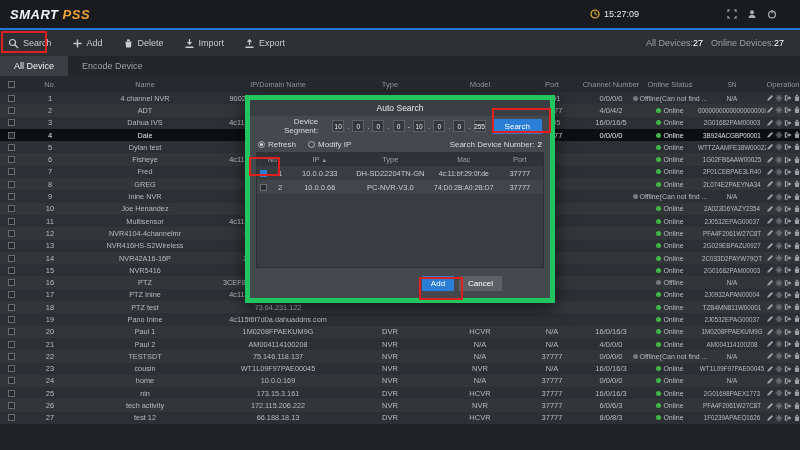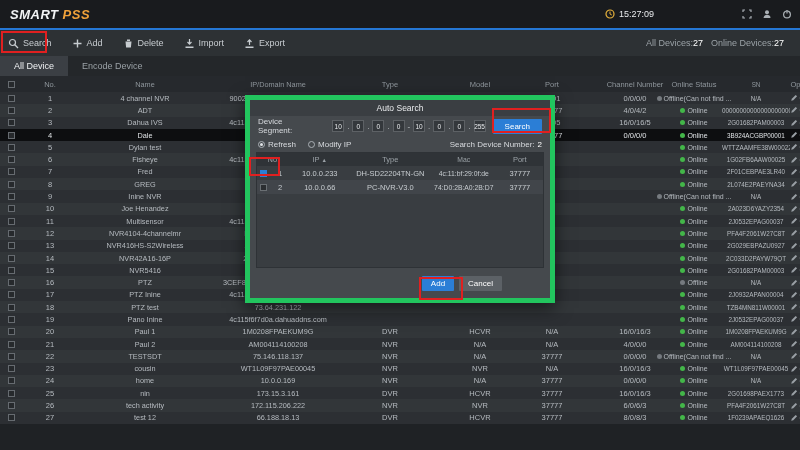--- a/index.html
+++ b/index.html
@@ -7,21 +7,21 @@
        font-family:"Liberation Sans",sans-serif;-webkit-font-smoothing:antialiased;}
   
   .titlebar{position:absolute;top:0;left:0;right:0;height:28px;background:#191b1e;display:flex;align-items:center;}
   .logo{margin-left:10px;font-size:13px;font-weight:bold;font-style:italic;letter-spacing:.5px;}
   .logo-smart{color:#f2f4f5;}
   .logo-pss{color:#f0a23a;}
   .titletabs{display:flex;margin-left:30px;height:100%;align-items:stretch;}
   .titletab{padding:0 18px;display:flex;align-items:center;font-size:10px;color:#a6acb1;cursor:default;}
   .titletab.active{background:#34383d;color:#f0f2f4;}
   .tab-add{width:28px;display:flex;align-items:center;justify-content:center;color:#d4d8db;font-size:14px;}
-  .titlebar-right{position:absolute;right:8px;top:0;height:28px;display:flex;align-items:center;gap:10px;}
+  .titlebar-right{position:absolute;right:23px;top:0;height:28px;display:flex;align-items:center;gap:10px;}
   .tb-clock{display:flex;align-items:center;gap:4px;margin-right:78px;}
   .time{color:#e9ebed;font-size:9px;}
   .tb-ic svg{display:block;}
   
   .blueline{position:absolute;top:28px;left:0;right:0;height:2px;background:#2577d4;}
   
   .toolbar{position:absolute;top:30px;left:0;right:0;height:26px;background:#2d3134;display:flex;align-items:center;padding:0 8px;gap:20px;box-sizing:border-box;}
   .tbtn{display:flex;align-items:center;gap:4px;color:#c7ccd0;font-size:9px;cursor:default;}
   .tbtn svg{display:block;}
   .counts{margin-left:auto;display:flex;align-items:center;font-size:9px;color:#9aa1a6;}
@@ -38,36 +38,36 @@
   .trow:nth-child(even){background:#323639;}
   .trow.sel{background:#0d0e10;color:#dfe2e5;}
   .cell{flex:0 0 auto;text-align:center;overflow:hidden;white-space:nowrap;}
   .c-check{width:22px;display:flex;justify-content:center;}
   .c-no{width:56px;}
   .c-name{width:134px;font-size:7.3px;}
   .c-ip{width:132px;font-size:7.3px;}
   .c-type{width:92px;}
   .c-model{width:88px;}
   .c-port{width:56px;}
-  .c-ch{width:62px;margin-left:24px;}
+  .c-ch{width:62px;}
   .c-status{width:56px;display:flex;align-items:center;justify-content:center;overflow:visible;}
   .c-status em{font-style:normal;font-size:7px;white-space:nowrap;}
   .c-sn{width:68px;font-size:6.3px;}
   .c-op{width:34px;display:flex;gap:1px;align-items:center;justify-content:center;overflow:visible;}
   .cb{width:7px;height:7px;border:1px solid #666b70;background:#26292c;display:inline-block;box-sizing:border-box;}
   .dot{width:5px;height:5px;border-radius:50%;display:inline-block;margin-right:2px;flex:0 0 auto;}
   .dot.on{background:#43b649;}
   .dot.off{background:#757a7f;}
   .op svg{display:block;}
   .bottomfill{position:absolute;top:424px;bottom:0;left:0;right:0;background:#1f2225;}
   
   .dialog{position:absolute;left:245px;top:95px;width:310px;height:208px;background:#45494d;border:5px solid #22c55e;box-sizing:border-box;box-shadow:0 5px 16px rgba(0,0,0,.55);z-index:5;}
   .dlg-title{height:16px;background:#3a3e42;display:flex;align-items:center;justify-content:center;font-size:8.5px;color:#e9ebed;}
   .dlg-seg{height:20px;display:flex;align-items:center;justify-content:flex-end;padding:0 8px;gap:2px;font-size:8px;color:#d7dade;}
-  .seg-label{margin-right:12px;}
+  .seg-label{margin-right:12px;text-align:right;}
   .octet{width:12px;height:12px;background:#34383c;border:1px solid #5d6165;display:flex;align-items:center;justify-content:center;font-size:6.5px;color:#e9ebed;box-sizing:border-box;}
   .sep{color:#c7ccd0;font-size:8px;margin:0 1px;}
   .dlg-search{width:50px;height:15px;background:#2b7ed6;color:#fff;font-size:8px;display:flex;align-items:center;justify-content:center;margin-left:5px;border-radius:1px;}
   .dlg-opts{height:16px;display:flex;align-items:center;padding:0 8px;gap:12px;font-size:8px;color:#d7dade;}
   .opt{display:flex;align-items:center;}
   .radio{width:7px;height:7px;border:1px solid #aab0b5;border-radius:50%;display:inline-block;position:relative;margin-right:3px;box-sizing:border-box;}
   .radio.checked::after{content:"";position:absolute;left:1px;top:1px;right:1px;bottom:1px;background:#e2e5e8;border-radius:50%;}
   .found{margin-left:auto;display:flex;gap:3px;}
   .found b{color:#fff;font-weight:normal;}
   .dlg-table{position:absolute;left:6px;right:6px;top:52px;bottom:30px;background:#393d41;border:1px solid #2e3236;overflow:hidden;}

